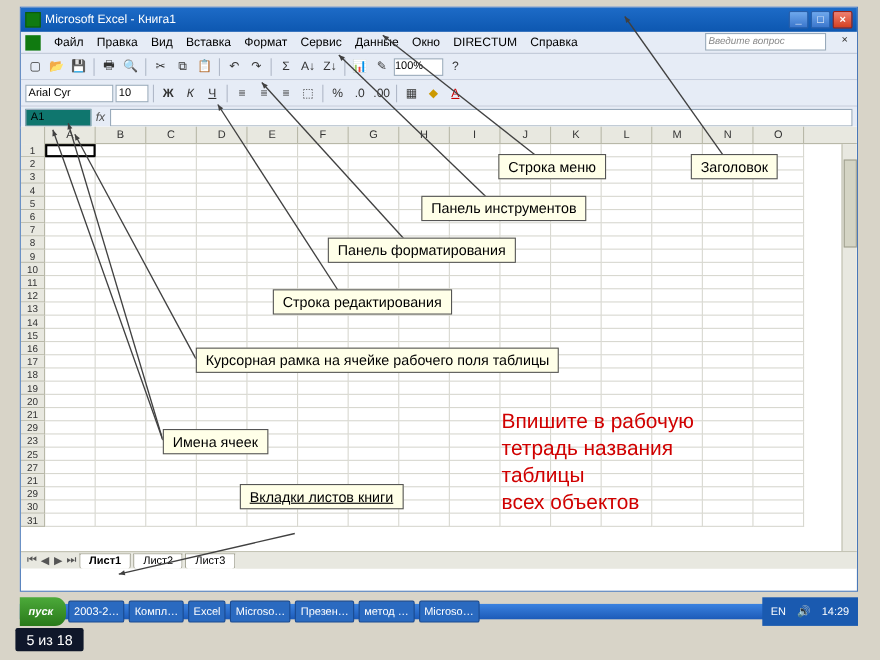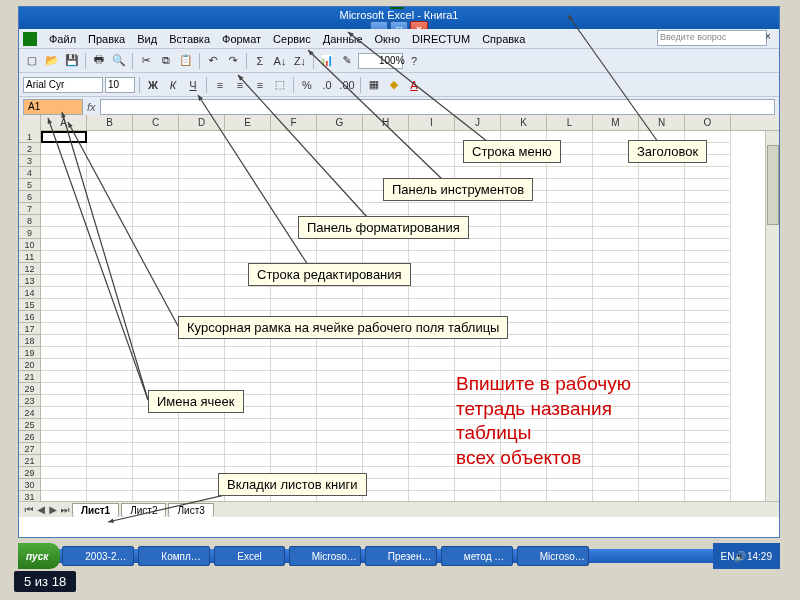--- a/index.html
+++ b/index.html
@@ -22,57 +22,56 @@
     border: 1px solid #4a78b8;
   }
   
   .titlebar {
     height: 22px;
     background: linear-gradient(#1d6bc7, #0d57b0);
     color: #fff;
     display: flex; align-items: center;
     font-size: 11px;
     padding: 0 4px;
-    flex-direction: column;
   }
   .titlebar .icon-x { width: 14px; height: 14px; background:#107a10; margin-right:4px; border:1px solid #0a5a0a; }
   .titlebar .title { flex:1; }
   .winbtns { display:flex; gap:2px; }
   .winbtn { width:18px; height:16px; background:linear-gradient(#6fa8ec,#3a76cc); border:1px solid #2a5fa8; border-radius:2px; display:flex;align-items:center;justify-content:center;color:#fff;font-size:10px;font-weight:bold;}
   .winbtn.close { background:linear-gradient(#f08070,#d44020); border-color:#a02010;}
   
   .menubar {
     height: 20px;
     background: #e6ecf6;
     display: flex; align-items: center;
     font-size: 11px;
     padding-left: 4px;
     border-bottom:1px solid #c0c8d8;
     position:relative;
   }
   .menubar .mx { width:14px;height:14px;background:#107a10;margin-right:6px;}
   .menu-item { padding: 2px 6px; cursor:default; }
-  .help-box { position:absolute; right:12px; top:1px; width:110px; height:16px; border:1px solid #9ab; background:#fff; font-size:9px; color:#888; padding:1px 2px;}
+  .help-box { position:absolute; right:28px; top:1px; width:110px; height:16px; border:1px solid #9ab; background:#fff; font-size:9px; color:#888; padding:1px 2px;font-style:italic;}
   .child-close { position:absolute; right:4px; top:2px; width:14px;height:14px; font-size:10px; text-align:center; color:#333;}
   
   .toolbar {
     height: 24px;
     background: #e6ecf6;
     border-bottom:1px solid #c0c8d8;
     display:flex; align-items:center; gap:2px;
     padding:0 4px;
   }
   .tb-btn { width:18px; height:18px; display:flex;align-items:center;justify-content:center; font-size:11px; color:#333;}
   .tb-sep { width:1px; height:16px; background:#b0b8c8; margin:0 2px;}
   .font-name { width:80px; height:16px; border:1px solid #9ab; background:#fff; font-size:10px; padding:0 2px; display:flex;align-items:center;}
   .font-size { width:30px; height:16px; border:1px solid #9ab; background:#fff; font-size:10px; padding:0 2px; display:flex;align-items:center;}
-  .zoom-box { width:45px; height:16px; border:1px solid #9ab; background:#fff; font-size:10px; padding:0 20px; display:flex;align-items:center;}
+  .zoom-box { width:45px; height:16px; border:1px solid #9ab; background:#fff; font-size:10px; padding:0 0; display:flex;align-items:center;}
   
   .formulabar { height:20px; background:#e6ecf6; display:flex;align-items:center; gap:4px; padding:0 4px; border-bottom:1px solid #c0c8d8;}
-  .namebox { width:60px; height:16px; border:1px solid #9ab; background:#fdba74; font-size:10px; padding:0 4px; display:flex;align-items:center;}
+  .namebox { width:60px; height:16px; border:1px solid #9ab; background:#0f766e; font-size:10px; padding:0 4px; display:flex;align-items:center;}
   .fx { font-style:italic; font-size:11px; color:#555;}
   .fx-input { flex:1; height:16px; border:1px solid #9ab; background:#fff;}
   
   .grid-area { position:absolute; left:0; top:108px; right:0; bottom:20px; background:#fff; overflow:hidden;}
   .col-headers { height:16px; display:flex; background:#e8e8e0; border-bottom:1px solid #b8b8a8;}
   .corner { width:22px; height:16px; background:#e8e8e0; border-right:1px solid #b8b8a8;}
   .col-h { flex:0 0 46px; text-align:center; font-size:10px; line-height:16px; border-right:1px solid #b8b8a8; color:#333;}
   .grid-body { position:absolute; left:0; top:16px; right:14px; bottom:16px; overflow:hidden;}
   .row { height:12px; display:flex; }
   .row-h { width:22px; background:#e8e8e0; text-align:center; font-size:9px; line-height:12px; border-right:1px solid #b8b8a8; border-bottom:1px solid #b8b8a8; color:#333;}
@@ -111,22 +110,22 @@
   }
 
   
   .taskbar {
     position:absolute; left:10px; right:10px; bottom:12px; height:14px;
     background:linear-gradient(#3a82e0,#1c5ab8);
     display:flex; align-items:center;
     font-size:10px; color:#fff;
   }
   .start { height:26px; padding:0 12px 0 8px; background:linear-gradient(#4caa3a,#2a7a1a); border-radius:0 10px 10px 0; font-weight:bold; font-style:italic; display:flex;align-items:center;}
-  .task-item { height:20px; margin:17px 2px; padding:0 22px; background:#2a6ac0; border:1px solid #1a4a90; border-radius:2px; display:flex;align-items:center; max-width:72px; overflow:hidden; white-space:nowrap;}
-  .tray { margin-left:auto; height:26px; padding:0 8px; background:#1a5ab0; display:flex;align-items:center; gap:0;}
+  .task-item { height:20px; margin:17px 2px; padding:0 4px; background:#2a6ac0; border:1px solid #1a4a90; border-radius:2px; display:flex;align-items:center; max-width:72px; overflow:hidden; white-space:nowrap;}
+  .tray { margin-left:auto; height:26px; padding:0 8px; background:#1a5ab0; display:flex;align-items:center; gap:10px;}
 
   .pager {
     position:absolute; left:14px; bottom:8px;
     background:#0f172a; color:#fff;
     padding:3px 10px; font-size:13px;
     border-radius:2px;
   }
 </style>
 </head>
 <body>
@@ -649,57 +648,21 @@
             <div class="cell"></div>
             <div class="cell"></div>
             <div class="cell"></div>
             <div class="cell"></div>
             <div class="cell"></div>
             <div class="cell"></div>
             <div class="cell"></div>
             <div class="cell"></div>
           </div>
           <div class="row">
-            <div class="row-h">24</div>
-            <div class="cell"></div>
-            <div class="cell"></div>
-            <div class="cell"></div>
-            <div class="cell"></div>
-            <div class="cell"></div>
-            <div class="cell"></div>
-            <div class="cell"></div>
-            <div class="cell"></div>
-            <div class="cell"></div>
-            <div class="cell"></div>
-            <div class="cell"></div>
-            <div class="cell"></div>
-            <div class="cell"></div>
-            <div class="cell"></div>
-            <div class="cell"></div>
-          </div>
-          <div class="row">
             <div class="row-h">25</div>
-            <div class="cell"></div>
-            <div class="cell"></div>
-            <div class="cell"></div>
-            <div class="cell"></div>
-            <div class="cell"></div>
-            <div class="cell"></div>
-            <div class="cell"></div>
-            <div class="cell"></div>
-            <div class="cell"></div>
-            <div class="cell"></div>
-            <div class="cell"></div>
-            <div class="cell"></div>
-            <div class="cell"></div>
-            <div class="cell"></div>
-            <div class="cell"></div>
-          </div>
-          <div class="row">
-            <div class="row-h">26</div>
             <div class="cell"></div>
             <div class="cell"></div>
             <div class="cell"></div>
             <div class="cell"></div>
             <div class="cell"></div>
             <div class="cell"></div>
             <div class="cell"></div>
             <div class="cell"></div>
             <div class="cell"></div>
             <div class="cell"></div>
@@ -833,28 +796,28 @@
       <line x1="170" y1="326" x2="60" y2="122"></line>
       <polygon points="60,122 64.67947431870383,125.75533222239942 60.56631071096925,127.97321455990337"></polygon>
       <line x1="140" y1="400" x2="54" y2="112"></line>
       <polygon points="54,112 57.82006568372441,116.62678054072497 53.342416189853225,117.96385643125595"></polygon>
       <line x1="140" y1="400" x2="40" y2="118"></line>
       <polygon points="40,118 44.0491634219818,122.42767157568001 39.64486215002111,123.9894805373682"></polygon>
       <line x1="260" y1="485" x2="100" y2="522"></line>
       <polygon points="100,522 104.85784906855673,518.4784517002996 105.91070016124627,523.0313212903084"></polygon>
     </svg>
 
-  <div class="callout" style="left:455px;top:140px;">Строка меню</div>
+  <div class="callout" style="left:445px;top:140px;">Строка меню</div>
   <div class="callout" style="left:620px;top:140px;">Заголовок</div>
   <div class="callout" style="left:375px;top:178px;">Панель инструментов</div>
   <div class="callout" style="left:290px;top:216px;">Панель форматирования</div>
   <div class="callout" style="left:240px;top:263px;">Строка редактирования</div>
   <div class="callout" style="left:170px;top:316px;">Курсорная рамка на ячейке рабочего поля таблицы</div>
   <div class="callout" style="left:140px;top:390px;">Имена ячеек</div>
-  <div class="callout" style="left:210px;top:473px;">Вкладки листов книги</div>
+  <div class="callout" style="left:210px;top:440px;text-decoration:underline;">Вкладки листов книги</div>
 
   <div class="instruction" style="left:448px; top:372px;">
     <div>Впишите в рабочую</div>
     <div>тетрадь названия</div>
     <div>таблицы</div>
     <div>всех объектов</div>
   </div>
 
   <div class="taskbar" style="position:absolute; left:10px; bottom:-3px; width:762px;">
     <div class="start">пуск</div>

